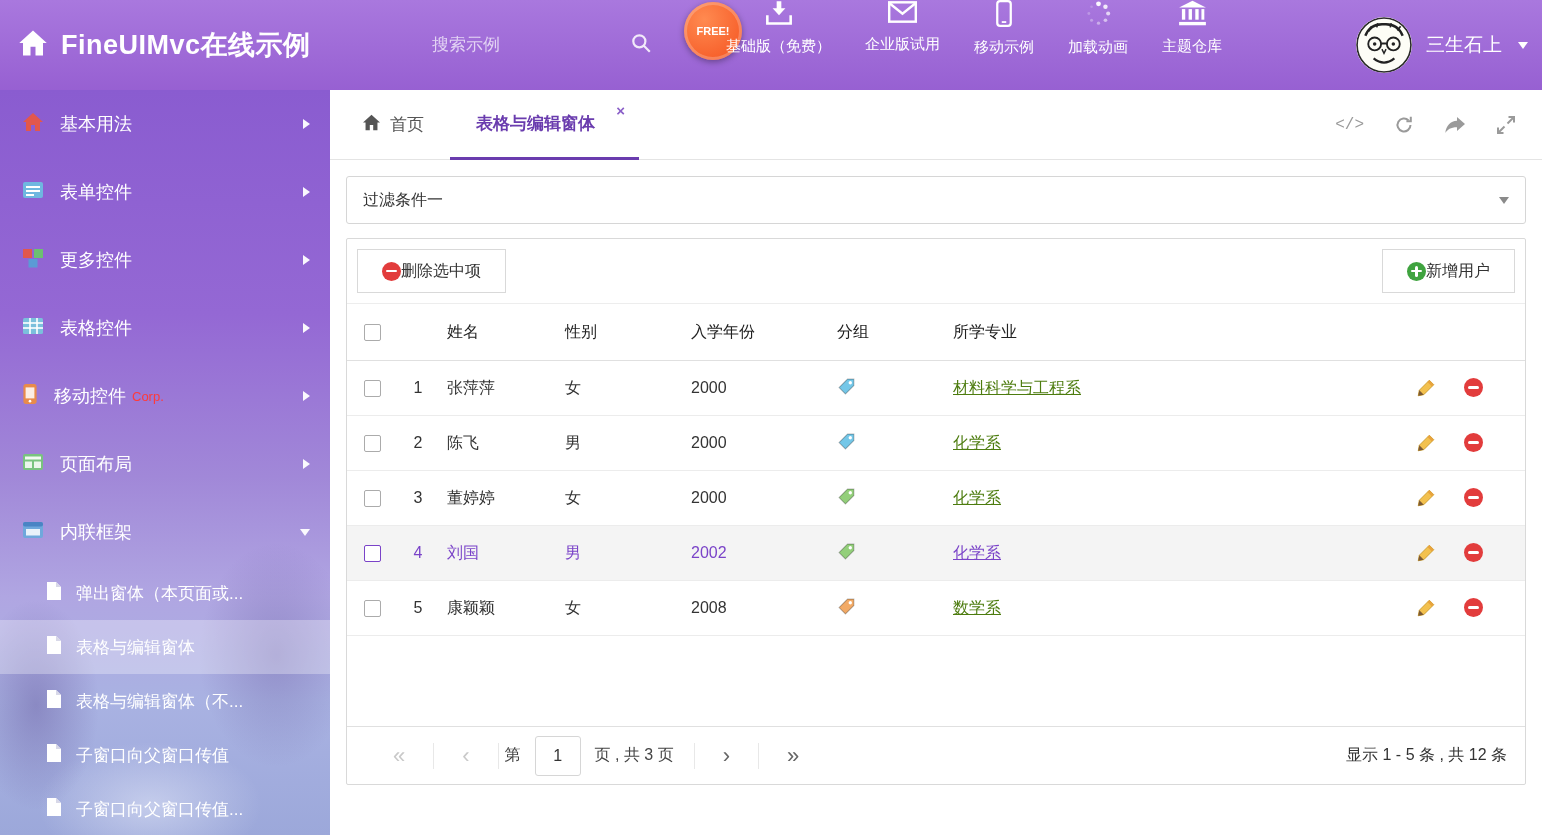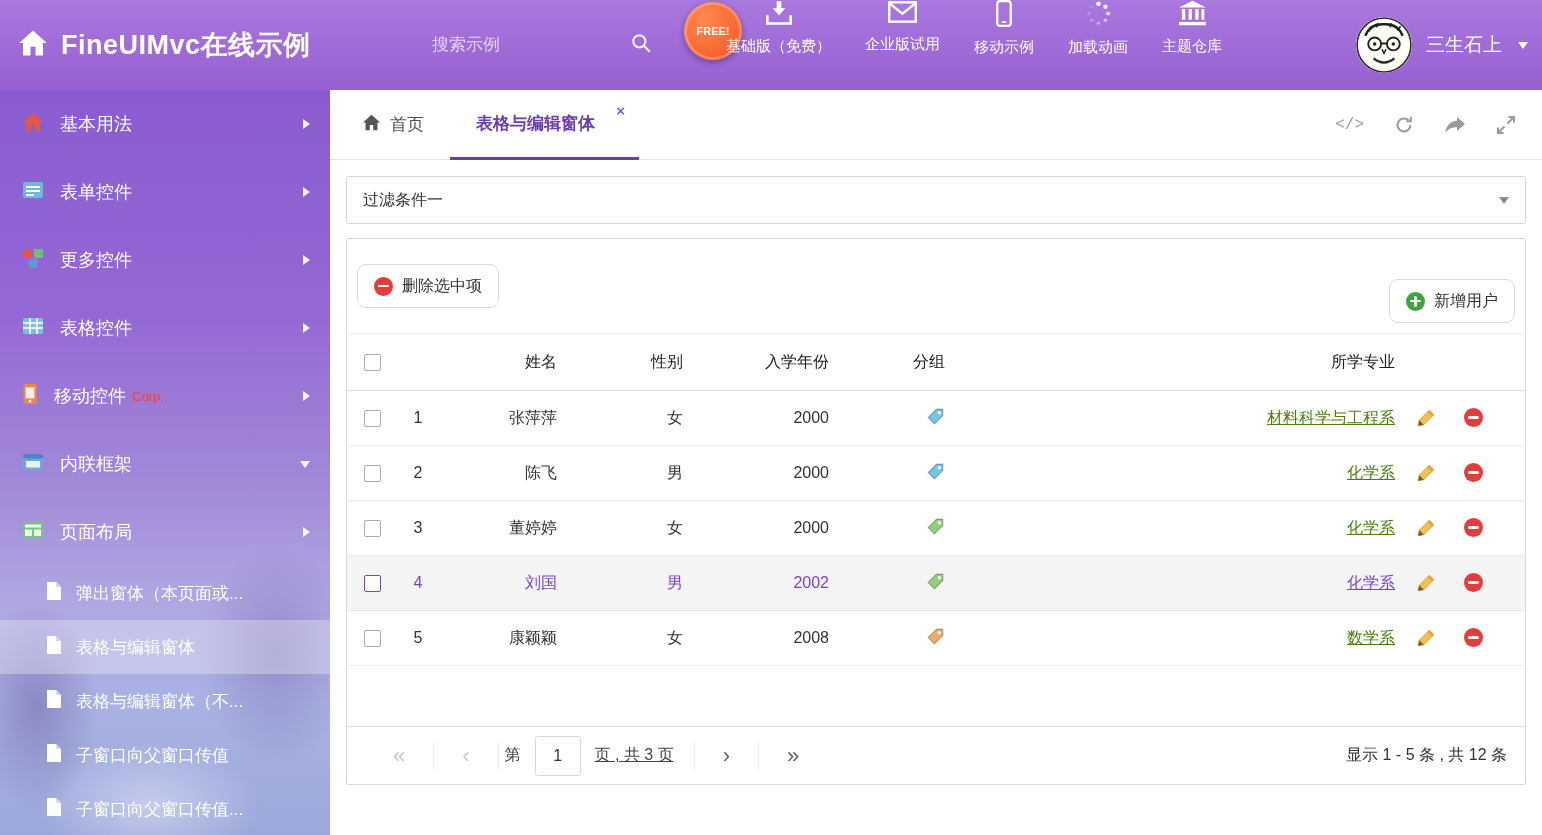--- a/index.html
+++ b/index.html
@@ -58,27 +58,27 @@
 .content { flex:1; padding:16px; display:flex; flex-direction:column; min-height:0; }
 .filter-row { display:flex; gap:12px; height:48px; flex:none; }
 .search-box { flex:1; border:1px solid #d6d6d6; border-radius:3px; display:flex; align-items:center; padding:0 14px; }
 .search-box input { flex:1; border:none; outline:none; font-size:16px; color:#333; }
 .search-box input::placeholder { color:#a9a9a9; }
 .filter-select { flex:1; border:1px solid #d6d6d6; border-radius:3px; display:flex; align-items:center; padding:0 16px; font-size:16px; color:#333; cursor:pointer; }
 .caret-down-g { margin-left:auto; width:0; height:0; border-top:7px solid #8a8a8a; border-left:5px solid transparent; border-right:5px solid transparent; }
 
 .grid-panel { margin-top:14px; flex:1; border:1px solid #d9d9d9; border-radius:2px; display:flex; flex-direction:column; min-height:0; }
 .grid-toolbar { display:flex; align-items:center; padding:10px; flex:none; }
-.btn { display:flex; align-items:center; gap:9px; border:1px solid #d9d9d9; border-radius:9px; background:#fff; padding:0 16px; height:44px; font-size:16px; color:#333; cursor:pointer; }
-.btn-add { margin-left:auto;margin-top:30px; }
+.btn { display:flex; align-items:center; border:1px solid #d9d9d9; border-radius:0; background:#fff; padding:0 24px; height:44px; font-size:16px; color:#333; cursor:pointer; }
+.btn-add { margin-left:auto; }
 
 .tbl-header,.tbl-row { display:grid; grid-template-columns:50px 42px 118px 126px 146px 116px 1fr 130px; align-items:center; flex:none; }
 .tbl-header { height:58px; border-bottom:1px solid #e0e0e0; font-size:16px; color:#222; border-top:1px solid #ededed; }
 .tbl-row { height:55px; border-bottom:1px solid #ececec; font-size:16px; color:#333; }
-.cell { padding-left:8px;text-align:right; }
+.cell { padding-left:8px; }
 .cell-check { display:flex; justify-content:center; padding-left:0; }
 .checkbox { width:17px; height:17px; border:1px solid #ababab; border-radius:2px; background:#fff; cursor:pointer; }
 .cell-num { text-align:center; padding-left:0; }
 .link { color:#4d7c0f; text-decoration:underline; cursor:pointer; }
 .tbl-row.selected { background:#f4f4f4; color:#7a43c8; }
 .tbl-row.selected .link { color:#7a43c8; }
 .tbl-row.selected .checkbox { border-color:#7a43c8; }
 .cell-actions { display:flex; justify-content:flex-end; gap:28px; padding-right:42px; }
 .tag-icon { display:inline-flex; }
 .act { cursor:pointer; display:inline-flex; }
@@ -88,21 +88,21 @@
 .circle-plus { width:19px; height:19px; border-radius:50%; background:#3fa33f; position:relative; display:inline-block; }
 .circle-plus::after { content:''; position:absolute; left:4px; right:4px; top:8.2px; height:2.6px; background:#fff; border-radius:2px; }
 .circle-plus::before { content:''; position:absolute; top:4px; bottom:4px; left:8.2px; width:2.6px; background:#fff; border-radius:2px; }
 
 .grid-footer { margin-top:auto; border-top:1px solid #e0e0e0; height:58px; display:flex; align-items:center; padding:0 18px; font-size:16px; color:#444; flex:none; }
 .pg-btn { font-size:22px; color:#666; padding:0 28px; cursor:pointer; line-height:1; }
 .pg-btn.disabled { color:#c9c9c9; }
 .pg-sep { width:1px; height:26px; background:#e8e8e8; }
 .pg-label { padding:0 6px; }
 .pg-input { width:46px; height:40px; border:1px solid #d6d6d6; border-radius:3px; text-align:center; font-size:16px; margin:0 8px; outline:none; color:#333; }
-.pg-suffix { padding-right:20px;text-decoration:underline; }
+.pg-suffix { padding-right:20px; }
 .pg-summary { margin-left:auto; font-size:16px; color:#333; }
 </style>
 </head>
 <body>
 
 <div class="app">
 
   <div class="topbar">
     <div class="brand">
       <span>
@@ -247,36 +247,36 @@
               <rect x="1" y="1" width="12" height="18" rx="2.5" fill="#e88b4a"></rect>
               <rect x="3" y="4" width="8" height="10" fill="#fff" opacity=".85"></rect>
               <circle cx="7" cy="16.5" r="1.2" fill="#fff"></circle>
             </svg></span>
         <span class="lbl">移动控件</span>
         <span class="corp">Corp.</span>
         <span class="arrow-right"></span>
       </div>
       <div class="side-item">
         <span><svg width="22" height="20" viewBox="0 0 22 20">
-              <rect x="1" y="2" width="20" height="16" rx="2" fill="#6fa8dc"></rect>
-              <rect x="1" y="2" width="20" height="4.5" rx="2" fill="#4a84c4"></rect>
-              <rect x="4" y="9" width="14" height="6.5" fill="#fff" opacity=".85"></rect>
-            </svg></span>
-        <span class="lbl">内联框架</span>
-        <span class="arrow-down"></span>
-      </div>
-      <div class="side-item">
-        <span><svg width="22" height="20" viewBox="0 0 22 20">
               <rect x="1" y="2" width="20" height="16" rx="2" fill="#79c37f"></rect>
               <rect x="3" y="4.5" width="16" height="3" fill="#fff" opacity=".9"></rect>
               <rect x="3" y="9.5" width="7" height="6.5" fill="#fff" opacity=".85"></rect>
               <rect x="12" y="9.5" width="7" height="6.5" fill="#fff" opacity=".85"></rect>
             </svg></span>
         <span class="lbl">页面布局</span>
         <span class="arrow-right"></span>
+      </div>
+      <div class="side-item">
+        <span><svg width="22" height="20" viewBox="0 0 22 20">
+              <rect x="1" y="2" width="20" height="16" rx="2" fill="#6fa8dc"></rect>
+              <rect x="1" y="2" width="20" height="4.5" rx="2" fill="#4a84c4"></rect>
+              <rect x="4" y="9" width="14" height="6.5" fill="#fff" opacity=".85"></rect>
+            </svg></span>
+        <span class="lbl">内联框架</span>
+        <span class="arrow-down"></span>
       </div>
 
       <div class="sub-item">
         <span><svg width="16" height="20" viewBox="0 0 16 20">
               <path d="M1 1 H10 L15 6 V19 H1 Z" fill="#fff"></path>
               <path d="M10 1 L10 6 H15 Z" fill="#d8d8e8"></path>
             </svg></span>
         <span class="lbl">弹出窗体（本页面或...</span>
       </div>
       <div class="sub-item active">

